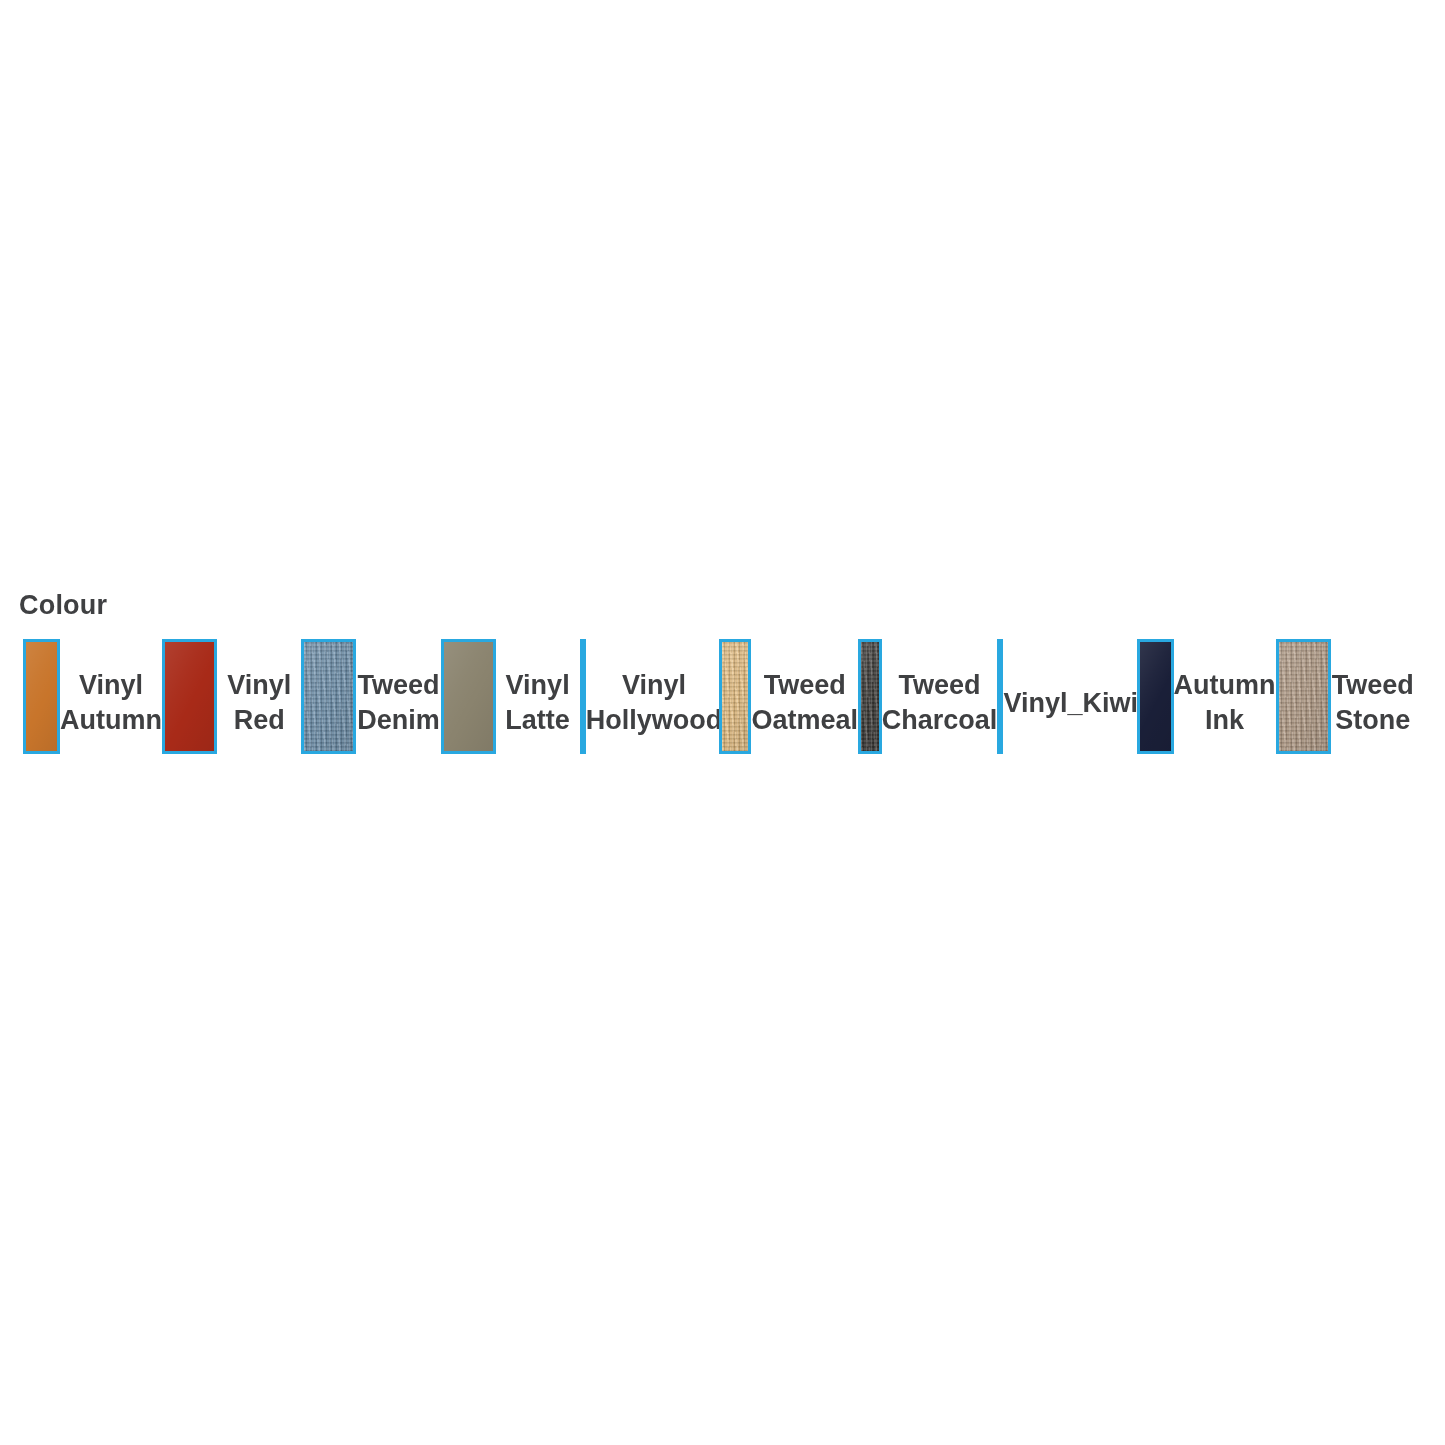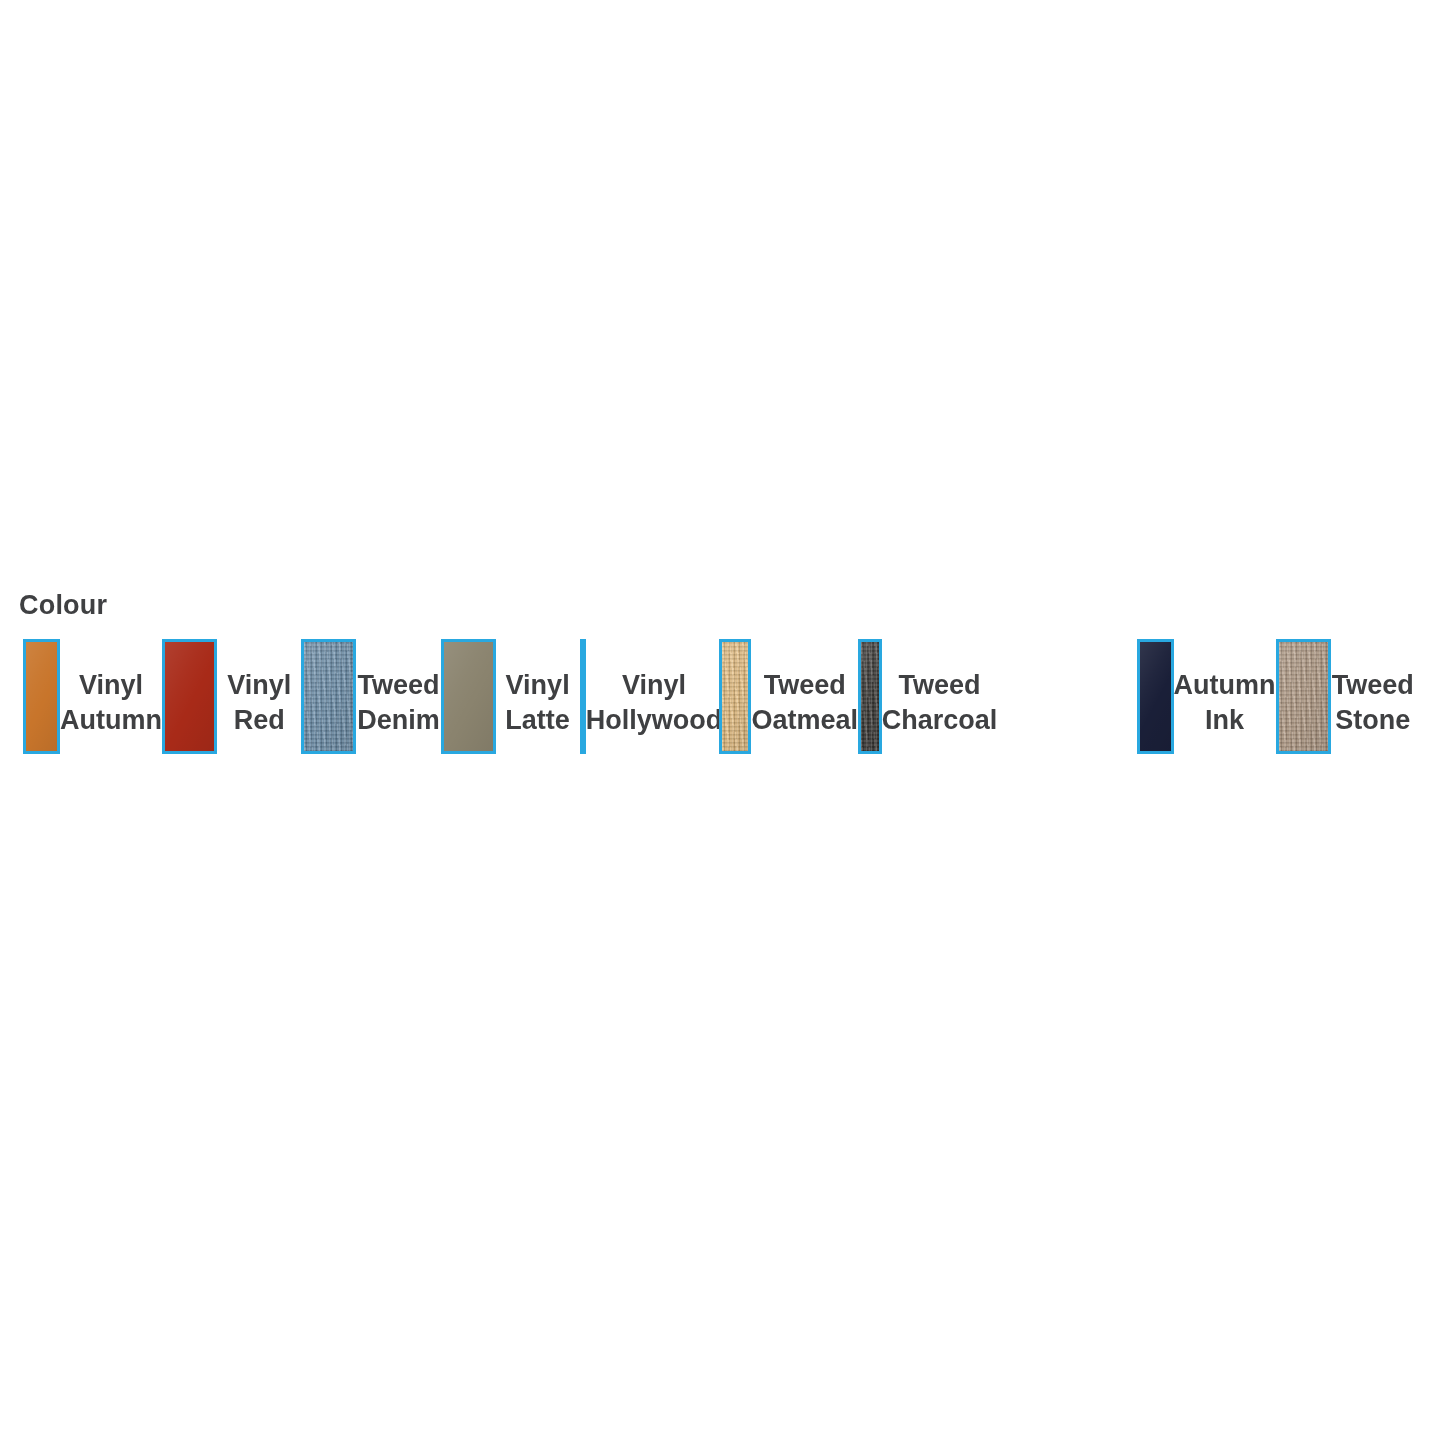--- a/index.html
+++ b/index.html
@@ -185,20 +185,27 @@
 Oatmeal</div>
         </div>
         <div class="swatch-item" style="left: 858.2px;">
           <div class="swatch-chip tex-tweed" style="background-color: rgb(61, 59, 56); border-color: rgb(41, 168, 224);">
             <span class="weave"></span>
             <span class="sheen"></span>
           </div>
           <div class="swatch-label">Tweed
 Charcoal</div>
         </div>
+        <div class="swatch-item" style="left: 997.4px;">
+          <div class="swatch-chip" style="background-color: rgb(137, 163, 86); border-color: rgb(41, 168, 224);">
+            <span class="weave"></span>
+            <span class="sheen"></span>
+          </div>
+          <div class="swatch-label">Vinyl_Kiwi</div>
+        </div>
         <div class="swatch-item" style="left: 1136.6px;">
           <div class="swatch-chip" style="background-color: rgb(26, 31, 56); border-color: rgb(41, 168, 224);">
             <span class="weave"></span>
             <span class="sheen"></span>
           </div>
           <div class="swatch-label">Autumn Ink</div>
         </div>
         <div class="swatch-item" style="left: 1275.8px;">
           <div class="swatch-chip tex-tweed" style="background-color: rgb(176, 154, 133); border-color: rgb(41, 168, 224);">
             <span class="weave"></span>

